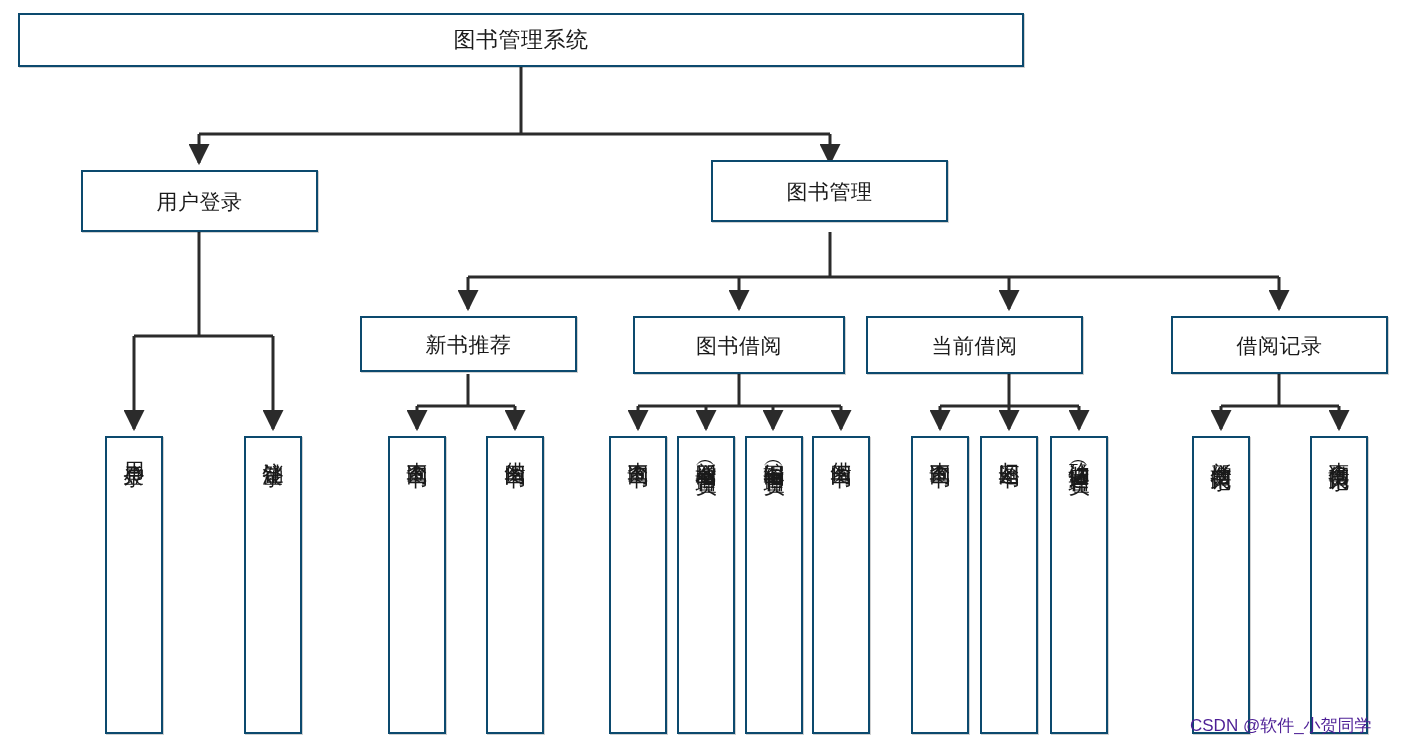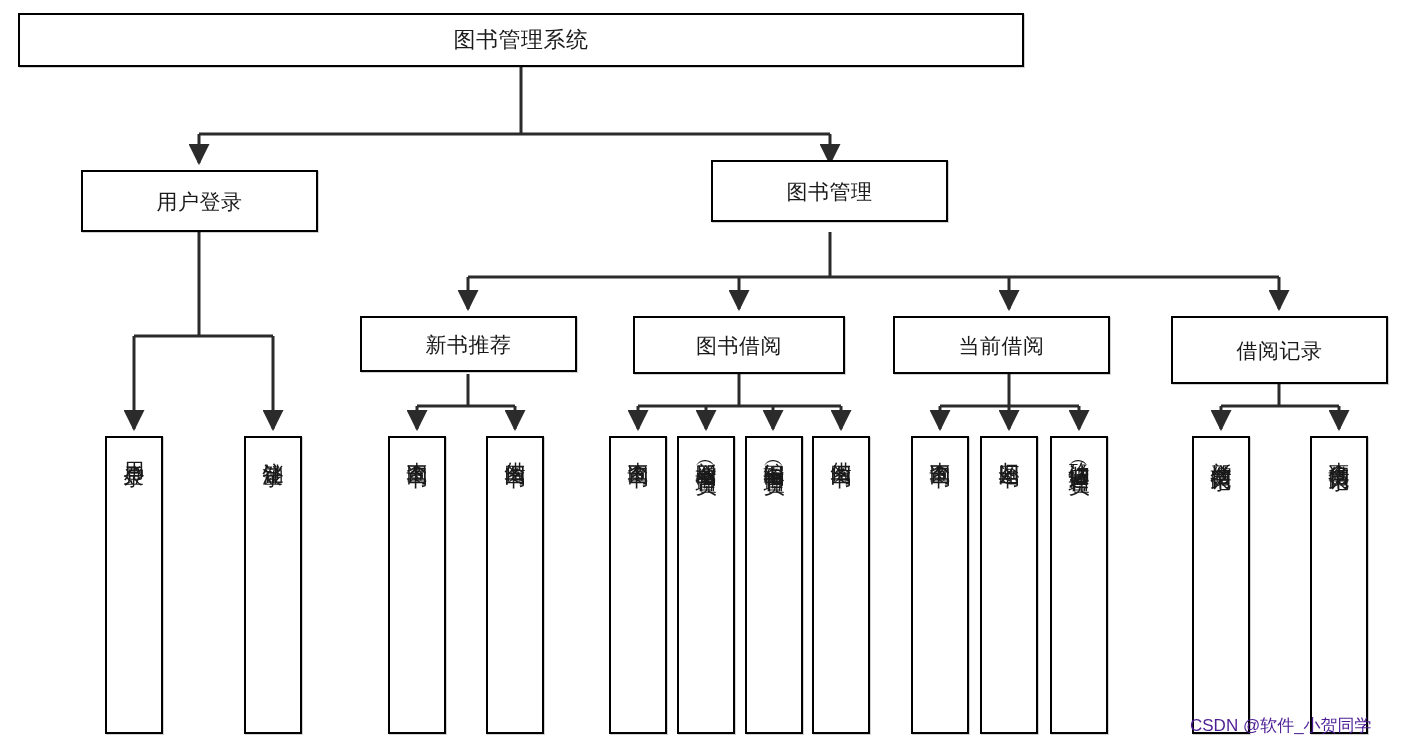--- a/index.html
+++ b/index.html
@@ -9,21 +9,21 @@
     font-family:"Liberation Sans","DejaVu Sans",sans-serif;
     overflow:hidden;
   }
   #canvas{position:relative;width:1405px;height:747px;}
 
   svg#wires{position:absolute;left:0;top:0;width:1405px;height:747px;}
 
   .node{
     position:absolute;
     background:#ffffff;
-    border:2px solid #000000;
+    border:2px solid #0c4a6e;
     box-sizing:border-box;
     box-shadow:1px 1px 0 rgba(0,0,0,0.18);
     display:flex;
     align-items:center;
     justify-content:center;
   }
   .node .lbl{
     color:#1a1a1a;
     white-space:nowrap;
     letter-spacing:.5px;
@@ -123,24 +123,24 @@
   <div class="node horiz" style="left:711px;top:160px;width:237px;height:62px;">
     <span class="lbl">图书管理</span>
   </div>
 
   <div class="node horiz" style="left:360px;top:316px;width:217px;height:56px;">
     <span class="lbl">新书推荐</span>
   </div>
   <div class="node horiz" style="left:633px;top:316px;width:212px;height:58px;">
     <span class="lbl">图书借阅</span>
   </div>
-  <div class="node horiz" style="left:893px;top:316px;width:217px;height:58px;">
+  <div class="node horiz" style="left:866px;top:316px;width:217px;height:58px;">
     <span class="lbl">当前借阅</span>
   </div>
-  <div class="node horiz" style="left:1171px;top:316px;width:217px;height:68px;">
+  <div class="node horiz" style="left:1171px;top:316px;width:217px;height:58px;">
     <span class="lbl">借阅记录</span>
   </div>
 
   <div class="node vert" style="left:105px;top:436px;width:58px;height:298px;">
     <span class="lbl">用户登录</span>
   </div>
   <div class="node vert" style="left:244px;top:436px;width:58px;height:298px;">
     <span class="lbl">注销登录</span>
   </div>
 

